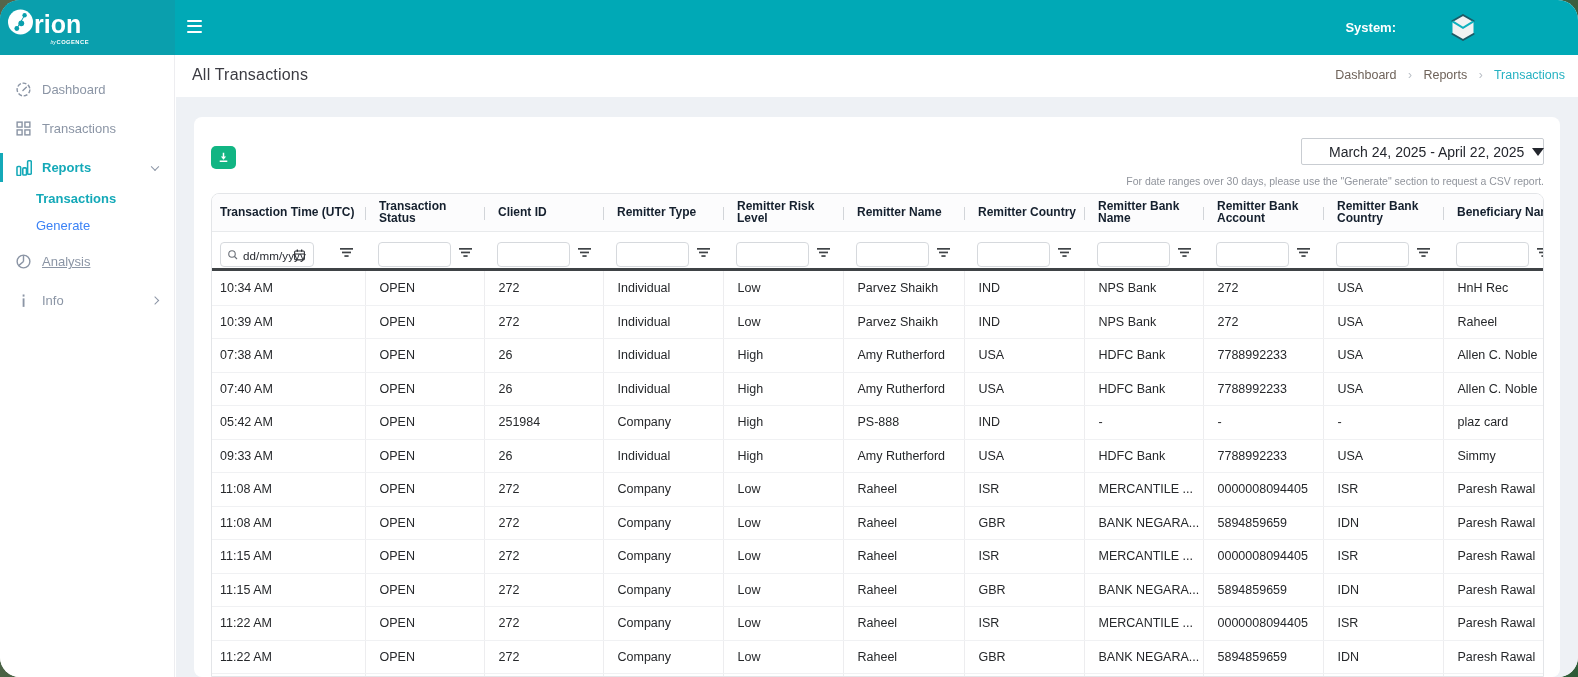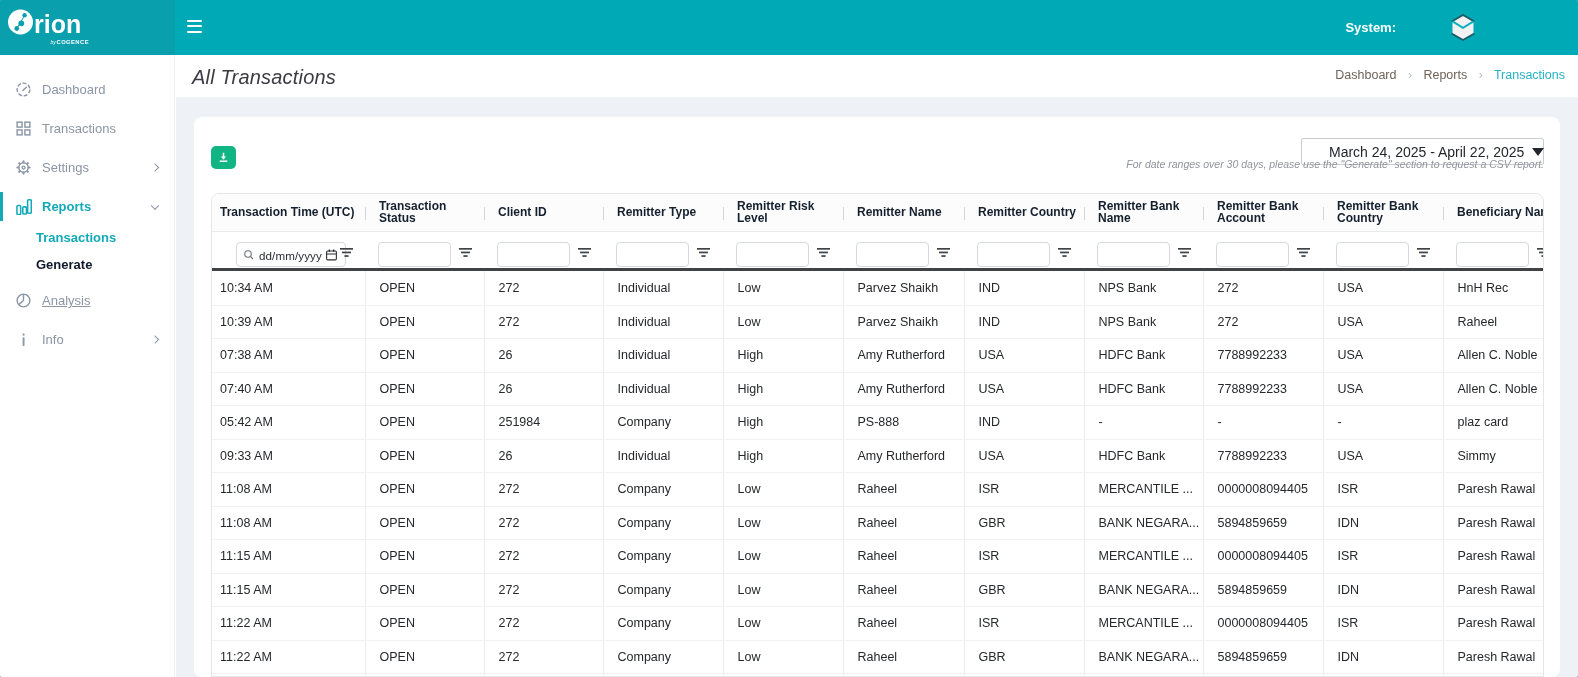--- a/index.html
+++ b/index.html
@@ -1,53 +1,53 @@
 <!DOCTYPE html>
 <html><head>
 <meta charset="utf-8">
 <style>
 * { margin:0; padding:0; box-sizing:border-box; }
 html,body { width:1578px; height:677px; overflow:hidden; }
 body { font-family:"Liberation Sans", sans-serif; }
 .stage { position:relative; width:1578px; height:677px; background:linear-gradient(135deg,#55654a 0%,#47604441 50%,#2e5c38 100%); background:linear-gradient(135deg,#55654a,#3f6040 60%,#2e5c38); overflow:hidden; }
-.app { position:absolute; inset:0; border-radius:2px; overflow:hidden; background:#fff; }
+.app { position:absolute; inset:0; border-radius:20px; overflow:hidden; background:#fff; }
 
 .topbar { position:absolute; left:0; top:0; width:1578px; height:55px; background:#00a9b6; }
 .logoblock { position:absolute; left:0; top:0; width:175px; height:55px; background:#0a9fad; }
 .burger { position:absolute; left:187px; top:19.5px; width:15px; height:14px; }
 .burger span { display:block; height:2px; background:#fff; border-radius:1px; margin-bottom:3.5px; }
 .sysname { position:absolute; right:182px; top:19.5px; color:#fff; font-weight:bold; font-size:13px; }
 .cubeicon { position:absolute; right:102px; top:14px; }
 
 .sidebar { position:absolute; left:0; top:55px; width:175px; height:622px; background:#fff; border-right:1px solid #ededf0; }
 .menu { padding-top:15px; }
 .mi { position:relative; height:39px; display:flex; align-items:center; color:#8b95a5; font-size:13px; }
 .mi .ic { width:18px; height:18px; margin-left:14px; margin-right:10px; flex:0 0 18px; display:flex; align-items:center; justify-content:center; }
 .mi .chev { position:absolute; right:16px; top:50%; width:6px; height:6px; border-right:1.6px solid #8b95a5; border-bottom:1.6px solid #8b95a5; transform:translateY(-58%) rotate(-45deg); }
 .mi.active { color:#14a9b8; font-weight:bold; }
 .mi.active::before { content:""; position:absolute; left:0; top:5px; bottom:5px; width:3px; background:#14a9b8; }
 .mi.active .chev { border-color:#8b95a5; transform:translateY(-70%) rotate(45deg); }
-.sub { height:27px; display:flex; align-items:center; padding-left:36px; font-size:13px; color:#0f172a;font-weight:bold; }
+.sub { height:27px; display:flex; align-items:center; padding-left:36px; font-size:13px; color:#3b82f6; }
 .sub.active { margin-top:-2.5px; }
 .sub + .mi { margin-top:3.5px;text-decoration:underline; }
 .sub.active { color:#14a9b8; font-weight:bold; }
 
 .main { position:absolute; left:176px; top:55px; width:1402px; height:622px; background:#eef1f5; }
 .titlebar { position:absolute; left:0; top:0; width:1402px; height:42px; background:#fff; }
-.pagetitle { position:absolute; left:16px; top:11px; font-size:20px; color:#3b3b42; letter-spacing:0.2px;font-style:italic; }
+.pagetitle { position:absolute; left:16px; top:11px; font-size:16px; color:#3b3b42; letter-spacing:0.2px; }
 .crumbs { position:absolute; right:13px; top:13px; font-size:12.5px; color:#6e6259; }
 .crumbs .sep { color:#b9bfc6; margin:0 8px; font-size:12px; }
 .crumbs .teal { color:#27b2c2; }
 
 .card { position:absolute; left:18px; top:62px; width:1366px; height:560px; background:#fff; border-radius:8px; }
 .dlbtn { position:absolute; left:17px; top:29px; width:25px; height:23px; background:#11b583; border-radius:5px; display:flex; align-items:center; justify-content:center; }
 .daterange { position:absolute; right:16px; top:21px; width:243px; height:27px; border:1px solid #c9cdd2; border-radius:2px; background:#fff; display:flex; align-items:center; padding-left:9px; }
 .daterange .dtxt { font-size:14px; color:#23262d; margin-left:18px; white-space:nowrap; }
 .daterange .tri { width:0; height:0; border-left:6px solid transparent; border-right:6px solid transparent; border-top:8px solid #23262d; margin-left:8px; }
-.note { position:absolute; right:16px; top:41px; font-size:10.5px; color:#90949c;font-style:italic; }
+.note { position:absolute; right:16px; top:58px; font-size:10.5px; color:#90949c; }
 
 .twrap { position:absolute; left:17px; top:76px; width:1333px; height:484px; border:1px solid #e3e5e8; border-radius:8px 8px 0 0; overflow:hidden; background:#fff; }
 table { border-collapse:collapse; table-layout:fixed; width:1391px; }
 th, td { text-align:left; vertical-align:middle; }
 thead .hrow th { height:37px; font-size:12px; color:#15202e; padding:4px 6px 4px 14px; position:relative; vertical-align:middle; line-height:1.05; background:#fcfcfd; border-bottom:1px solid #e8eaec; }
 thead .hrow th::before { content:""; position:absolute; left:0; top:13px; height:13px; width:1px; background:#d2d5d9; }
 thead .hrow th:first-child { padding-left:8px; }
 thead .hrow th:first-child::before { display:none; }
 thead .frow td { height:38px; border-bottom:3px solid #3f4346; position:relative; }
 tbody tr:first-child td { height:36px; }
@@ -93,27 +93,20 @@
               </svg>
             </span>Dashboard</div>
       <div class="mi"><span class="ic">
               <svg width="17" height="17" viewBox="0 0 24 24" fill="none" stroke="#8b95a5" stroke-width="2">
                 <rect x="3" y="3" width="7" height="7"></rect>
                 <rect x="14" y="3" width="7" height="7"></rect>
                 <rect x="3" y="14" width="7" height="7"></rect>
                 <rect x="14" y="14" width="7" height="7"></rect>
               </svg>
             </span>Transactions</div>
-      <div class="mi"><span class="ic">
-              <svg width="17" height="17" viewBox="0 0 24 24" fill="none" stroke="#8b95a5">
-                <circle cx="12" cy="12" r="6.6" stroke-width="2"></circle>
-                <circle cx="12" cy="12" r="2.1" stroke-width="1.8"></circle>
-                <path stroke-width="3" stroke-linecap="round" d="M12 3.4v1.2M12 19.4v1.2M3.4 12h1.2M19.4 12h1.2M5.9 5.9l.9.9M17.2 17.2l.9.9M5.9 18.1l.9-.9M17.2 6.8l.9-.9"></path>
-              </svg>
-            </span>Settings<span class="chev"></span></div>
       <div class="mi active"><span class="ic">
               <svg width="17" height="17" viewBox="0 0 24 24" fill="none" stroke="#14a9b8" stroke-width="2.2">
                 <rect x="2.8" y="12" width="5.2" height="13" rx="1.5" transform="translate(0,-1.5)"></rect>
                 <rect x="11" y="15" width="5.2" height="10" rx="1.5" transform="translate(0,-2.5)"></rect>
                 <rect x="17.8" y="4" width="5.2" height="19" rx="1.5" transform="translate(0,-1.5)"></rect>
               </svg>
             </span>Reports<span class="chev"></span></div>
       <div class="sub active">Transactions</div>
       <div class="sub">Generate</div>
       <div class="mi"><span class="ic">
@@ -180,21 +173,21 @@
                   <th>Remitter Risk Level</th>
                   <th>Remitter Name</th>
                   <th>Remitter Country</th>
                   <th>Remitter Bank Name</th>
                   <th>Remitter Bank Account</th>
                   <th>Remitter Bank Country</th>
                   <th>Beneficiary Name</th>
                 </tr>
                 <tr class="frow">
                   <td>
-                    <span class="fin" style="left:24px; width:110px;text-decoration:underline;">
+                    <span class="fin" style="left:8px; width:94px;text-decoration:underline;">
                       <svg style="position:absolute;left:6px;top:6px;" width="12" height="12" viewBox="0 0 24 24" fill="none" stroke="#6b7078" stroke-width="2.2">
                         <circle cx="10" cy="10" r="6.5"></circle>
                         <path d="M15 15l5 5"></path>
                       </svg>
                       <span style="position:absolute;left:22px;top:6.5px;font-size:11.6px;letter-spacing:0.1px;color:#2a2d33;">dd/mm/yyyy</span>
                       <svg style="position:absolute;right:7px;top:5.5px;" width="13" height="14" viewBox="0 0 24 24" fill="none" stroke="#2a2d33" stroke-width="2">
                         <rect x="3" y="4.5" width="18" height="16.5" rx="2"></rect>
                         <path d="M3 10h18" stroke-width="2"></path>
                         <path d="M8 2v4M16 2v4" stroke-width="2.4"></path>
                       </svg>

